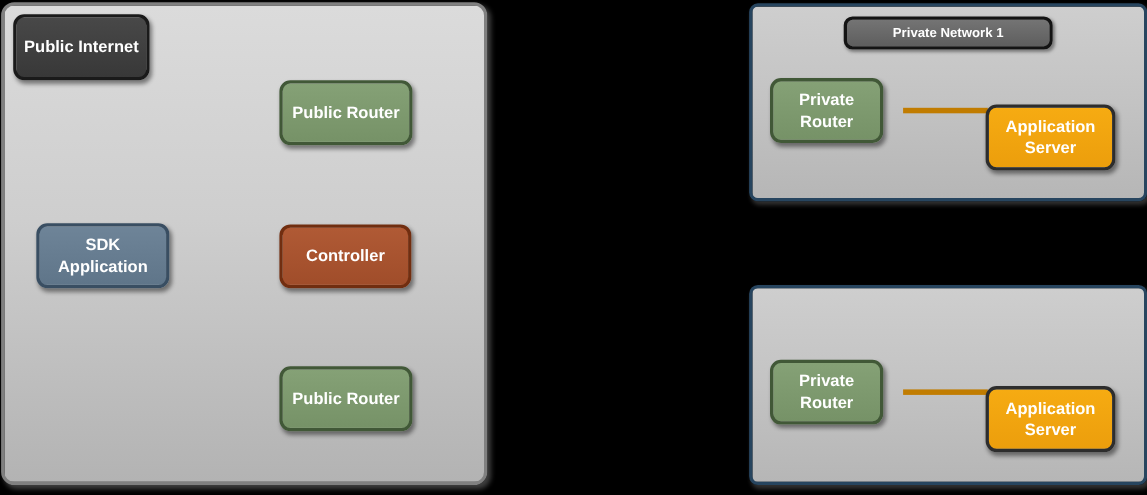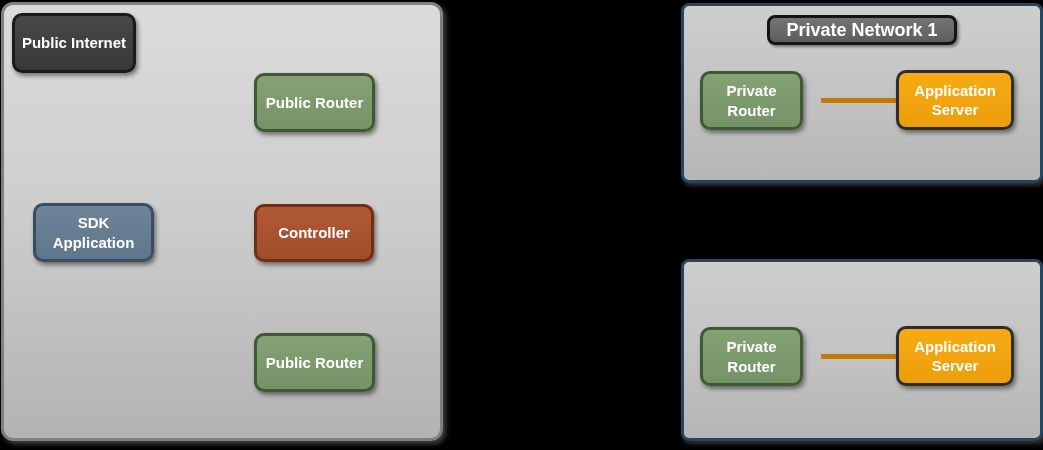--- a/index.html
+++ b/index.html
@@ -43,21 +43,21 @@
     font-size: 15px;
     line-height: 1.3;
     border-radius: 10px;
     box-shadow: 2px 3px 4px rgba(0,0,0,0.45);
     padding: 2px 6px;
   }
   .node.dark  { background: linear-gradient(180deg,#484848,#383838); border: 3px solid #1a1a1a; }
   .node.green { background: linear-gradient(180deg,#85a176,#769267); border: 3px solid #415837; }
   .node.slate { background: linear-gradient(180deg,#6e8498,#5f7589); border: 3px solid #394e62; }
   .node.rust  { background: linear-gradient(180deg,#b05a35,#a04d2a); border: 3px solid #712e10; }
-  .node.orange{ background: linear-gradient(180deg,#f6ab12,#ec9e0c); border: 3px solid #2d2d2d; }
+  .node.orange{ background: linear-gradient(180deg,#f6ab12,#ec9e0c); border: 3px solid #2d2d2d; margin-top: 25px; }
 
   
   .n-public-internet      { left: 8px;   top: 8px;   width: 124px; height: 60px; }
   .n-public-router-top    { left: 250px; top: 68px;  width: 121px; height: 59px; }
   .n-sdk-application      { left: 29px;  top: 198px; width: 121px; height: 59px; }
   .n-controller           { left: 250px; top: 199px; width: 120px; height: 58px; }
   .n-public-router-bottom { left: 250px; top: 328px; width: 121px; height: 59px; }
 
   
   .pn-panel {
@@ -79,21 +79,21 @@
     transform: translateX(-50%);
     top: 9px;
     width: 190px;
     height: 30px;
     box-sizing: border-box;
     background: linear-gradient(180deg,#747474,#5e5e5e);
     border: 3px solid #141414;
     border-radius: 8px;
     color: #ffffff;
     font-weight: bold;
-    font-size: 18px;
+    font-size: 12px;
     display: flex;
     align-items: center;
     justify-content: center;
     box-shadow: 2px 2px 3px rgba(0,0,0,0.4);
   }
 
   .pn-router { left: 16px;  top: 65px; width: 103px; height: 59px; }
   .pn-server { left: 212px; top: 64px; width: 118px; height: 60px; }
 
   .pn-connector {

